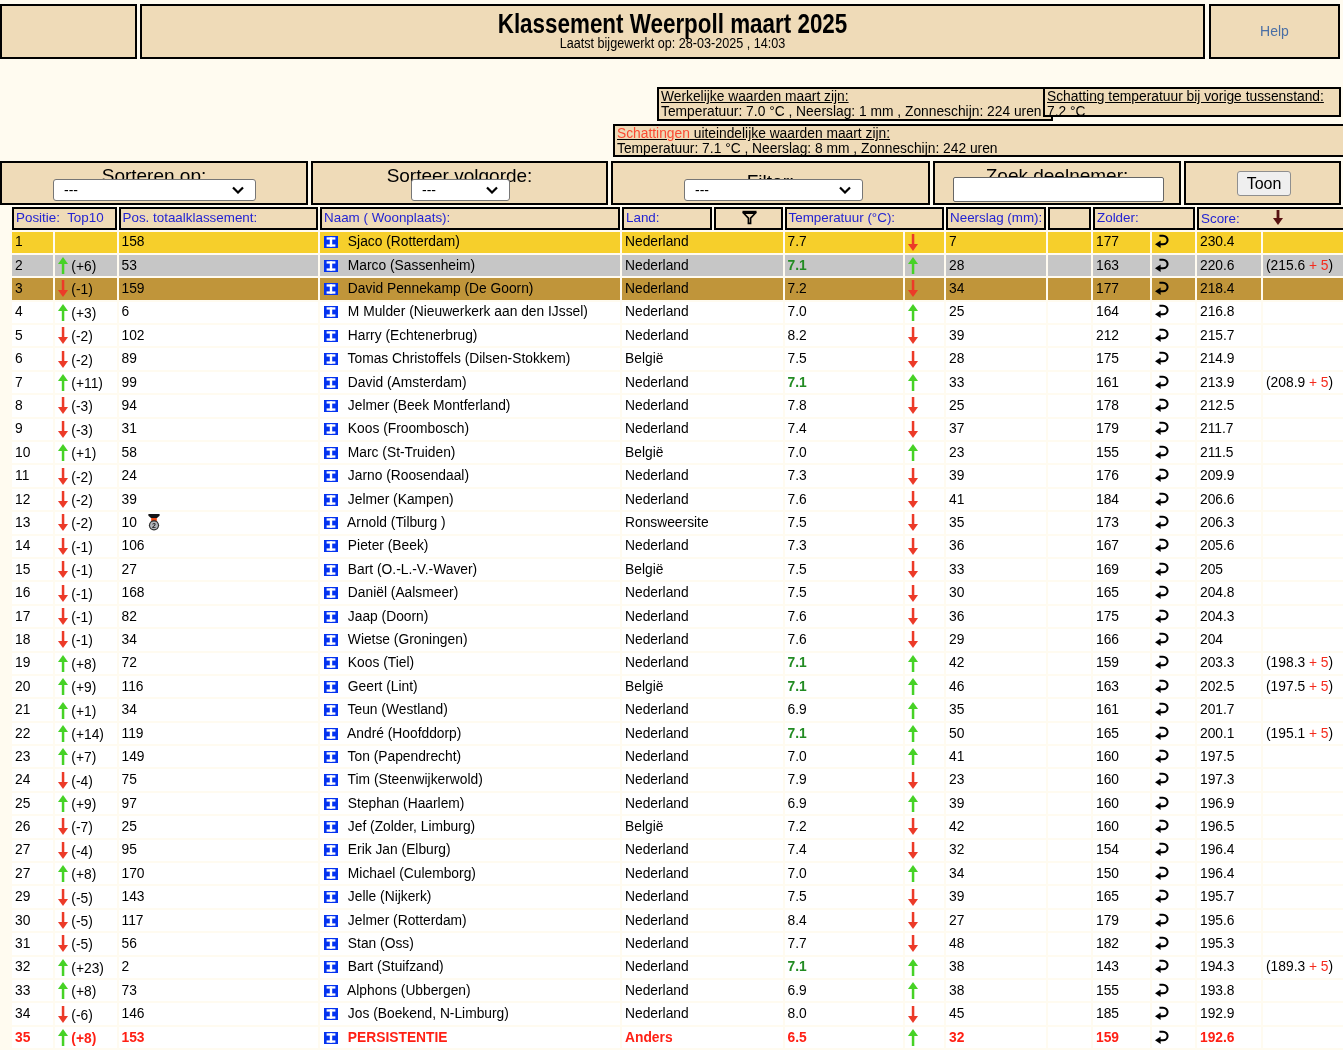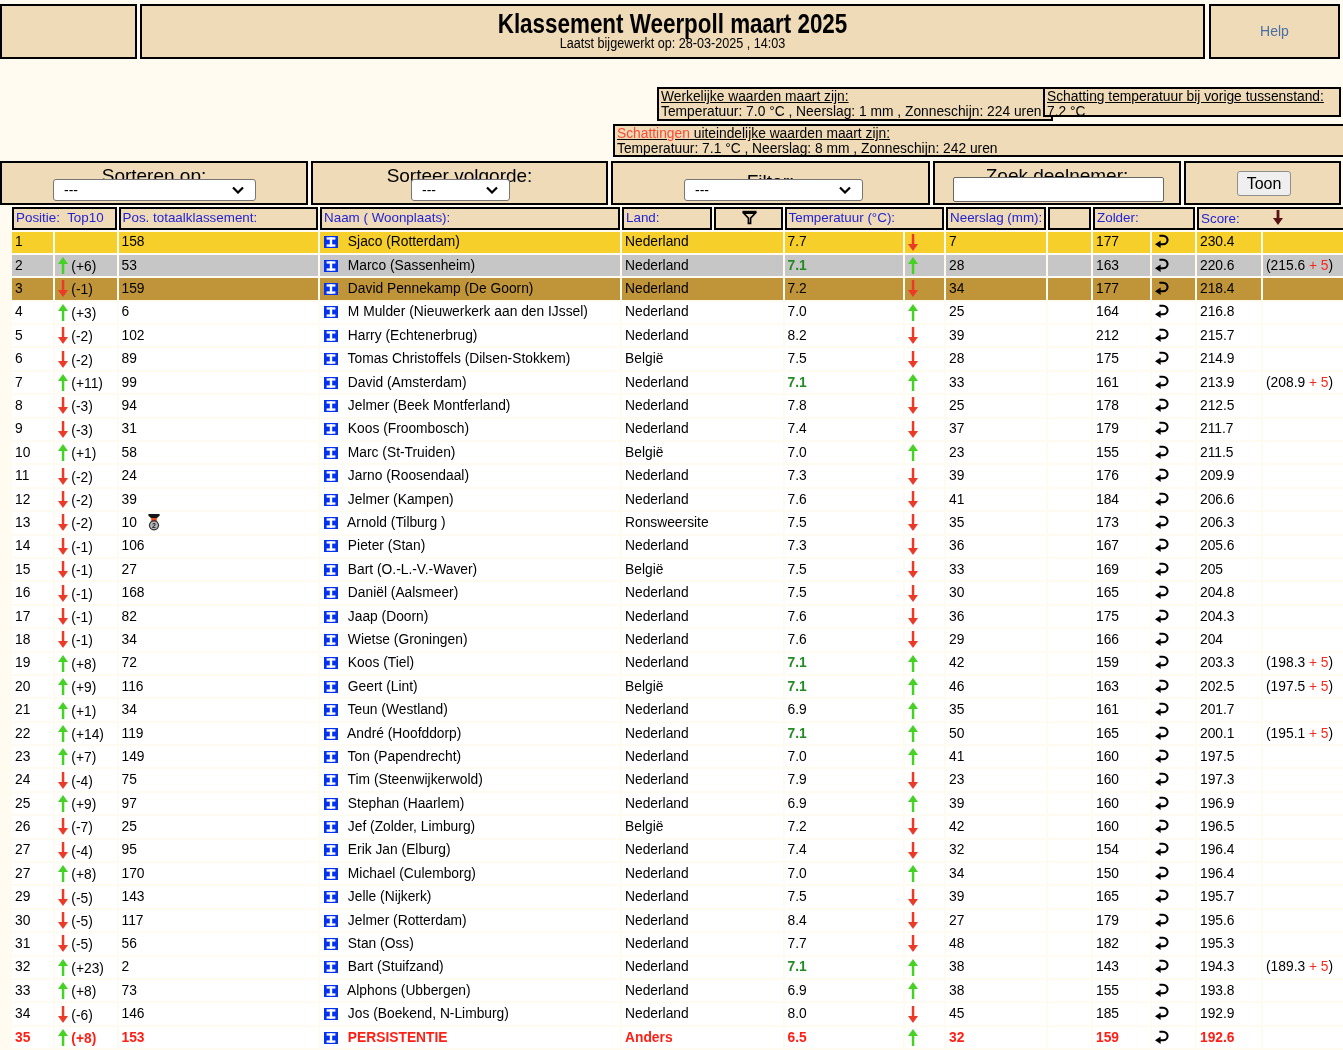--- a/index.html
+++ b/index.html
@@ -521,21 +521,21 @@
           <td><svg class="ar" width="10" height="17" viewBox="0 0 10 17">
               <polygon points="5,17 0,10 10,10" fill="#EC3A28"></polygon>
               <rect x="3.8" y="0" width="2.5" height="10.5" fill="#EC3A28"></rect>
             </svg> (-1)</td>
           <td>106</td>
           <td><svg class="ic" width="14" height="12" viewBox="0 0 14 12">
               <rect width="14" height="12" fill="#0433F0"></rect>
               <rect x="2.6" y="1.3" width="8.8" height="2.3" fill="#fff"></rect>
               <rect x="2.6" y="8.4" width="8.8" height="2.3" fill="#fff"></rect>
               <rect x="5.8" y="1.3" width="2.4" height="9.4" fill="#fff"></rect>
-            </svg> <span class="nm">Pieter (Stan)</span></td>
+            </svg> <span class="nm">Pieter (Beek)</span></td>
           <td colspan="2">Nederland</td>
           <td>7.3</td>
           <td><svg class="ar" width="10" height="17" viewBox="0 0 10 17">
               <polygon points="5,17 0,10 10,10" fill="#EC3A28"></polygon>
               <rect x="3.8" y="0" width="2.5" height="10.5" fill="#EC3A28"></rect>
             </svg></td>
           <td>36</td>
           <td></td>
           <td>167</td>
           <td><svg class="ret" width="15" height="15" viewBox="0 0 15 15">

